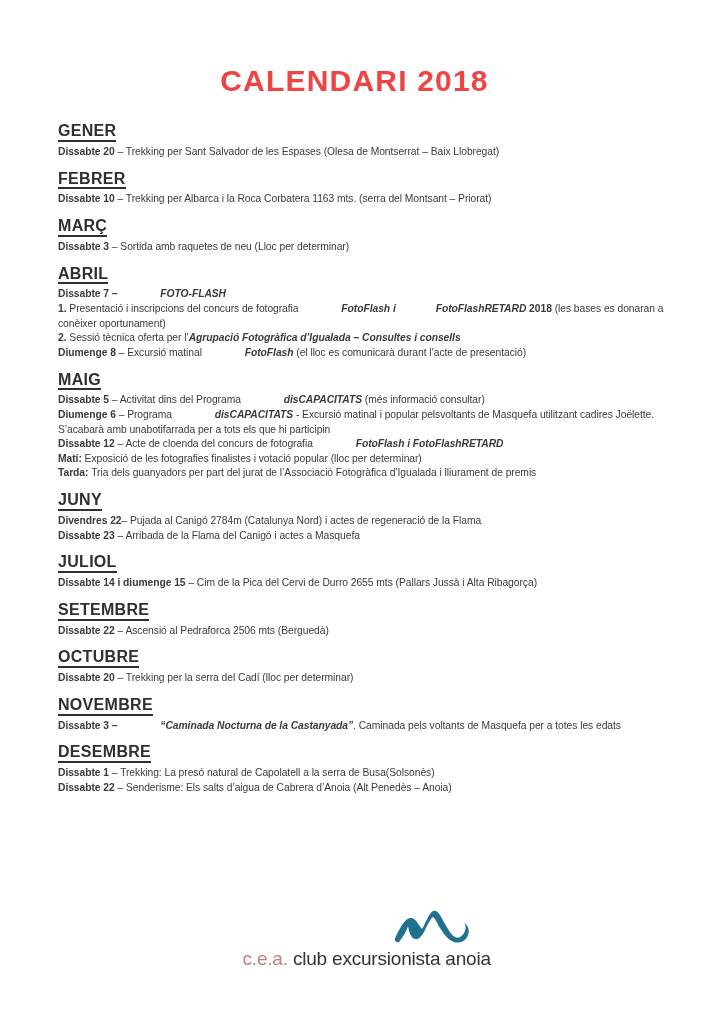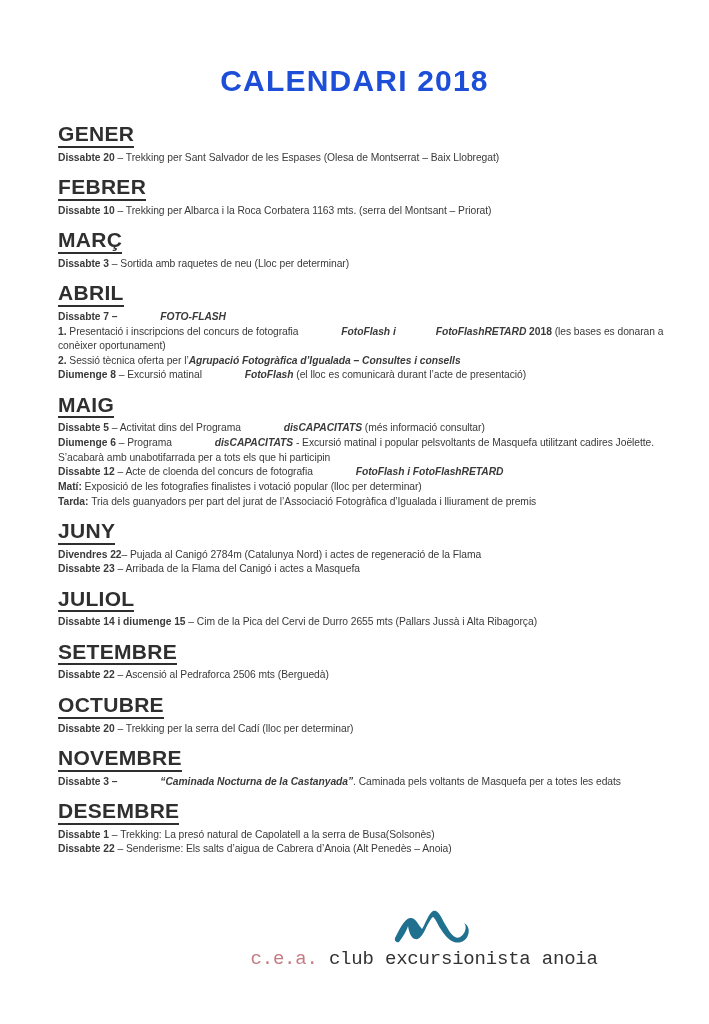--- a/index.html
+++ b/index.html
@@ -35,21 +35,21 @@
   }
   .body-area {
     padding-left: 58px;
     padding-right: 40px;
     padding-top: 26px;
   }
   .month-block {
     margin: 0;
   }
   .month-name {
-    font-size: 21px;
+    font-size: 16px;
     font-weight: bold;
     color: #2f2f2f;
     letter-spacing: 0.3px;
     display: inline-block;
     border-bottom: 2.2px solid #2f2f2f;
     padding-bottom: 0px;
     line-height: 1.12;
     margin: 0;
     font-family: "Liberation Sans", sans-serif;
   }
@@ -88,40 +88,40 @@
   }
   .logo-mark {
     position: absolute;
     right: 0px;
     top: 0px;
     width: 78px;
     height: 36px;
   }
   .logo-text {
     position: absolute;
-    left: 12px;
+    left: 4px;
     bottom: 0;
     font-size: 19px;
     letter-spacing: -0.2px;
     white-space: nowrap;
-    font-family: Liberation Mono, monospace;
+    font-family: Liberation Sans, sans-serif;
   }
   .logo-cea {
     color: #c47c83;
   }
   .logo-name {
     color: #333333;
   }
 </style>
 </head>
 <body>
 
 <div class="page">
 
-  <h1 class="doc-title" style="color: #1d4ed8;">CALENDARI 2018</h1>
+  <h1 class="doc-title" style="color: #ef4444;">CALENDARI 2018</h1>
 
   <div class="body-area">
       <div class="month-block"><div class="month-name">GENER</div><div class="entries">
           <div class="entry"><span>Dissabte 20 </span><span class="reg">– Trekking per Sant Salvador de les Espases (Olesa de Montserrat – Baix Llobregat)</span></div>
         </div></div>
       <div class="month-block month-gap-top"><div class="month-name">FEBRER</div><div class="entries">
           <div class="entry"><span>Dissabte 10 </span><span class="reg">– Trekking per Albarca i la Roca Corbatera 1163 mts. (serra del Montsant – Priorat)</span></div>
         </div></div>
       <div class="month-block month-gap-top"><div class="month-name">MARÇ</div><div class="entries">
           <div class="entry"><span>Dissabte 3 </span><span class="reg">– Sortida amb raquetes de neu (Lloc per determinar)</span></div>

